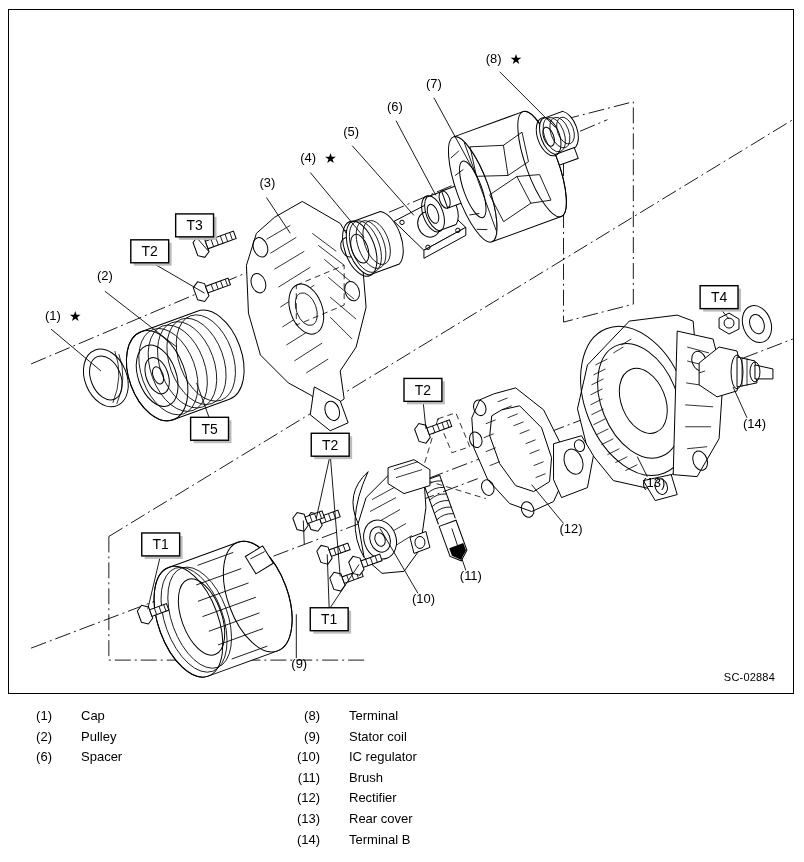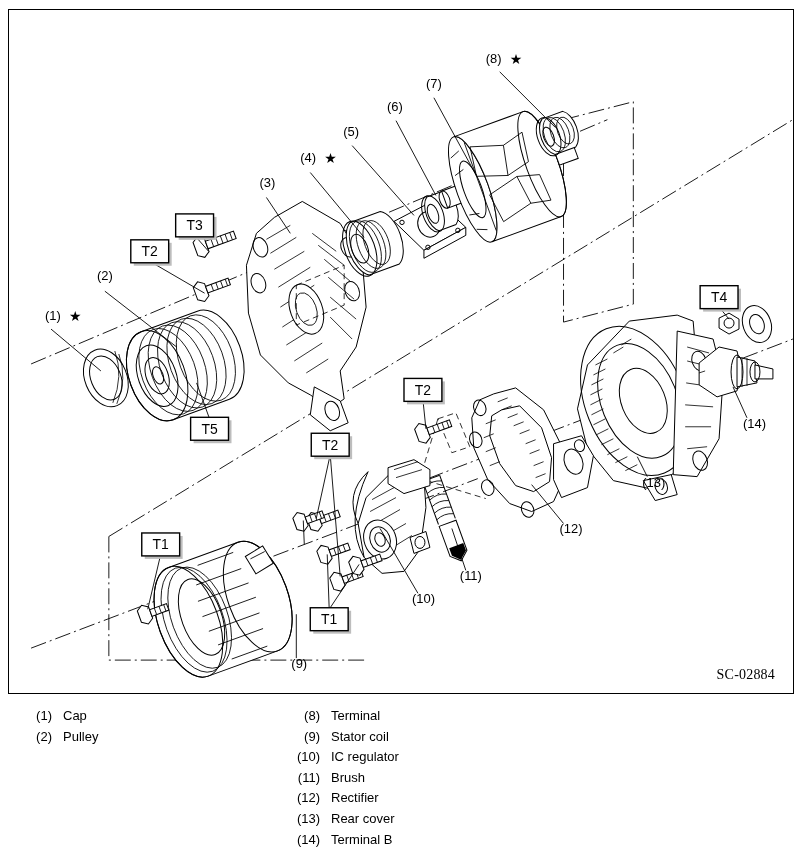--- a/index.html
+++ b/index.html
@@ -35,23 +35,23 @@
     width: 100%;
     height: 100%;
     display: block;
   }
 
   
   #figure-code {
     position: absolute;
     right: 18px;
     bottom: 10px;
-    font-size: 14px;
+    font-size: 11px;
     letter-spacing: 0.2px;
-    font-family: Liberation Serif, serif;
+    font-family: Liberation Sans, sans-serif;
   }
 
   
   #legend {
     position: absolute;
     left: 0;
     top: 706px;
     width: 804px;
     height: 150px;
   }
@@ -69,21 +69,21 @@
     font-size: 13px;
   }
   .legend-num {
     display: inline-block;
     width: 34px;
     text-align: right;
     font-size: 13px;
   }
   .legend-label {
     display: inline-block;
-    padding-left: 11px;
+    padding-left: 29px;
     font-size: 13px;
     text-align: right;
   }
 
   
   .cal {
     font-family: "Liberation Sans", sans-serif;
     font-size: 13px;
     fill: #000;
   }
@@ -606,20 +606,21 @@
 
   </svg>
 
   <div id="figure-code">SC-02884</div>
 </div>
 
 <div id="legend">
   <div class="legend-col" id="legend-col-1">
       <div class="legend-row"><span class="legend-num">(1)</span><span class="legend-label">Cap</span></div>
       <div class="legend-row"><span class="legend-num">(2)</span><span class="legend-label">Pulley</span></div>
+      <div class="legend-row"><span class="legend-num">(6)</span><span class="legend-label">Spacer</span></div>
     </div>
   <div class="legend-col" id="legend-col-2">
       <div class="legend-row"><span class="legend-num">(8)</span><span class="legend-label">Terminal</span></div>
       <div class="legend-row"><span class="legend-num">(9)</span><span class="legend-label">Stator coil</span></div>
       <div class="legend-row"><span class="legend-num">(10)</span><span class="legend-label">IC regulator</span></div>
       <div class="legend-row"><span class="legend-num">(11)</span><span class="legend-label">Brush</span></div>
       <div class="legend-row"><span class="legend-num">(12)</span><span class="legend-label">Rectifier</span></div>
       <div class="legend-row"><span class="legend-num">(13)</span><span class="legend-label">Rear cover</span></div>
       <div class="legend-row"><span class="legend-num">(14)</span><span class="legend-label">Terminal B</span></div>
     </div>

